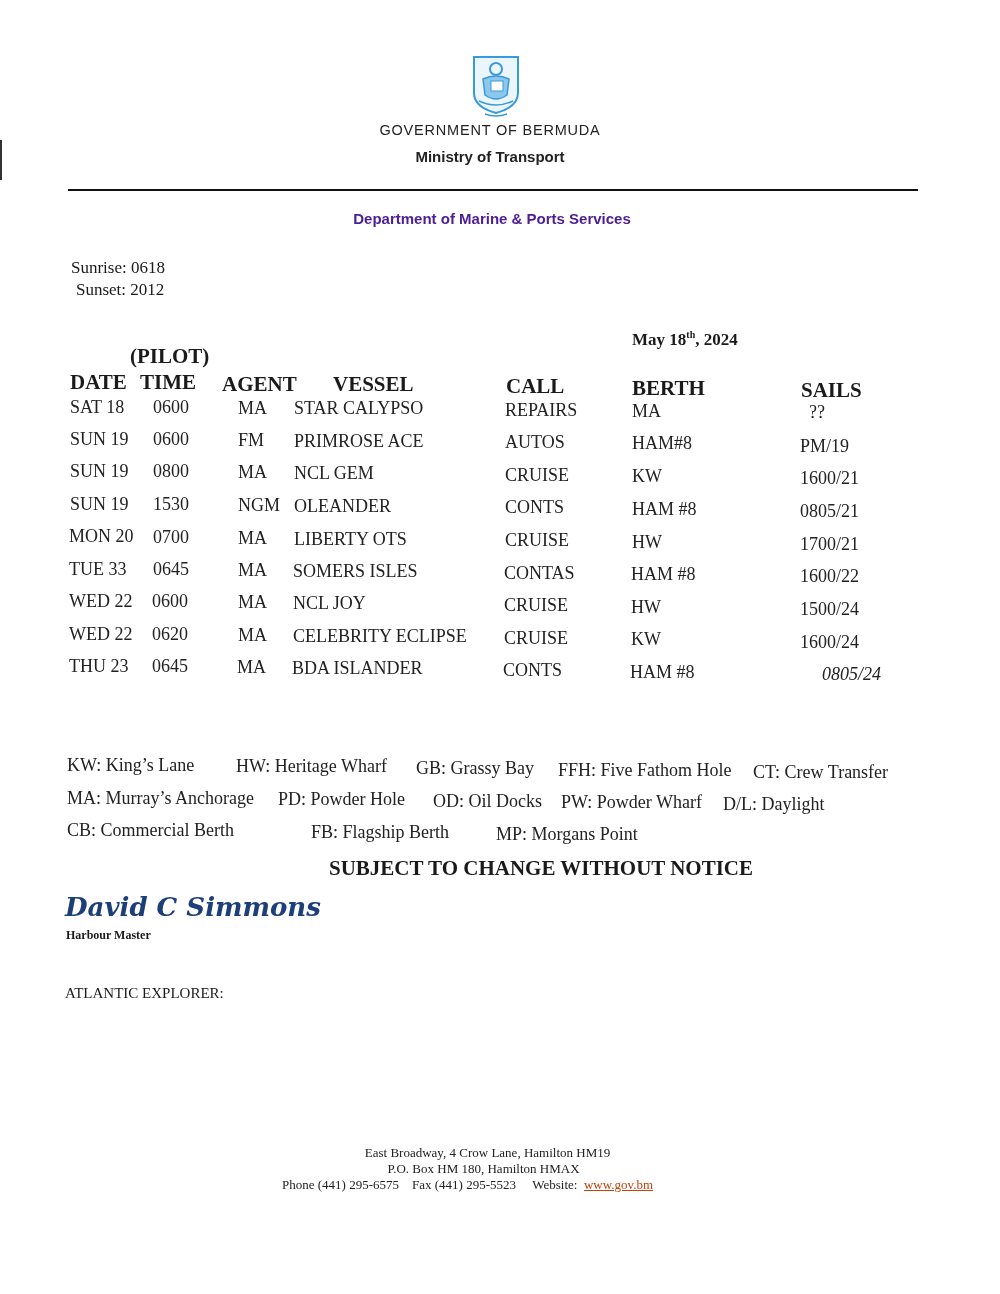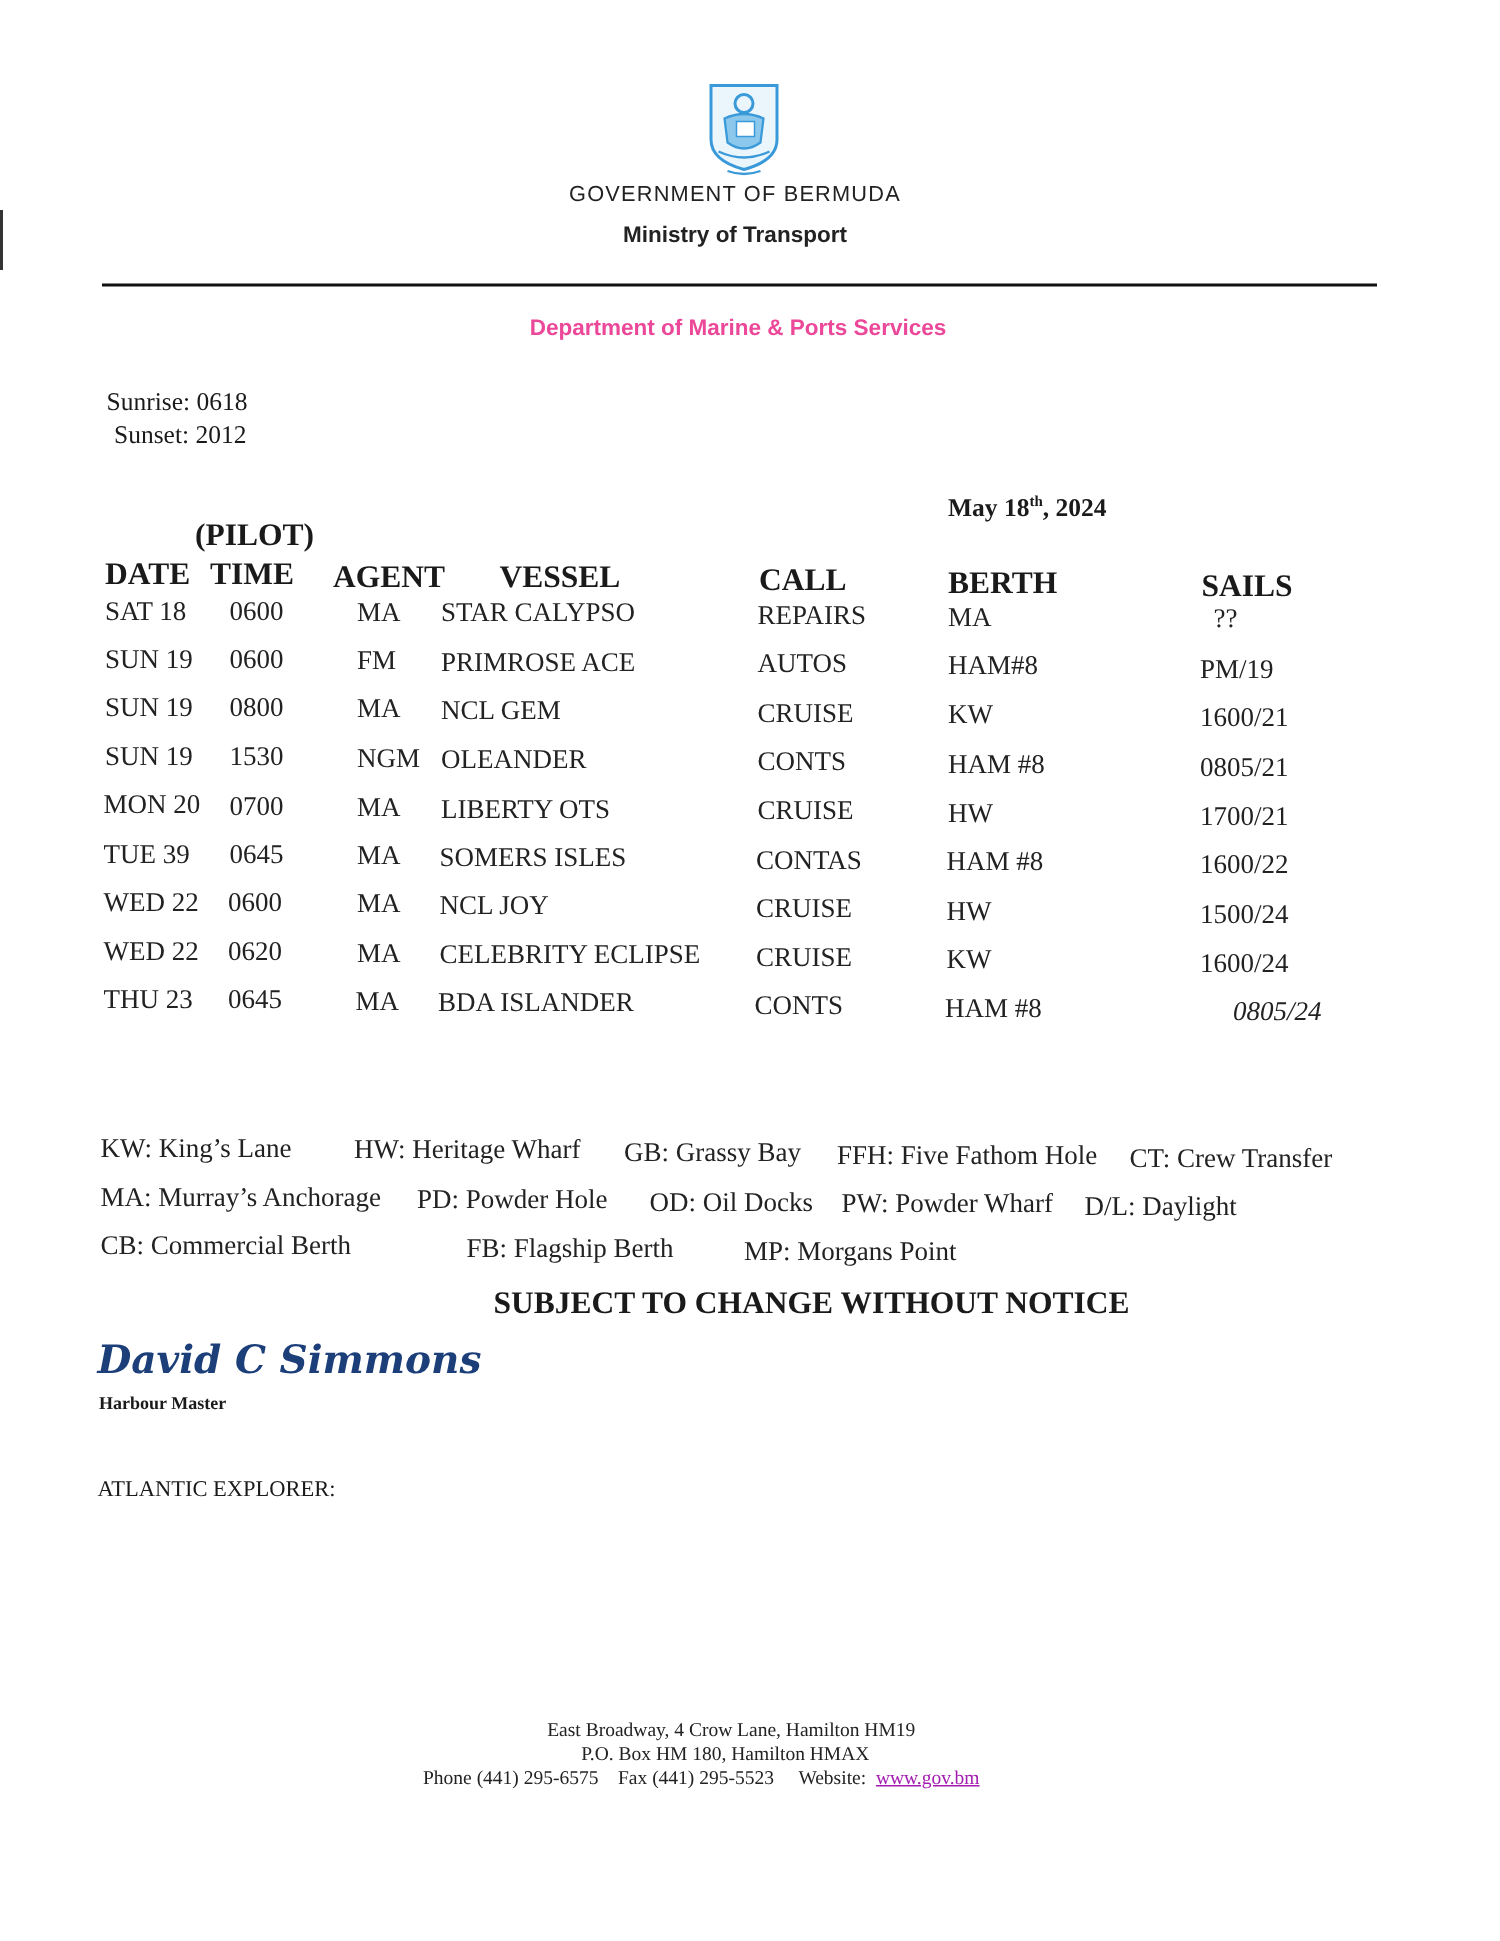--- a/index.html
+++ b/index.html
@@ -4,33 +4,33 @@
   <style>
     html, body { margin:0; padding:0; background:#ffffff; }
     body { width:1000px; height:1294px; position:relative; overflow:hidden; font-family:"Liberation Serif", serif; color:#1a1a1a; }
     .abs { position:absolute; white-space:nowrap; }
     .sans { font-family:"Liberation Sans", sans-serif; }
     .edge-mark { position:absolute; left:0; top:140px; width:2px; height:40px; background:#333; }
     .crest { position:absolute; left:471px; top:55px; width:50px; height:62px; }
     .gov { left:0; width:980px; text-align:center; top:122px; font-size:14.5px; letter-spacing:0.8px; color:#222; }
     .ministry { left:0; width:980px; text-align:center; top:148px; font-size:15px; font-weight:bold; color:#222; }
     .rule { position:absolute; left:68px; top:189px; width:850px; height:2px; background:#111; }
-    .dept { left:0; width:984px; text-align:center; top:210px; font-size:15px; font-weight:bold; color:#ec4899; }
+    .dept { left:0; width:984px; text-align:center; top:210px; font-size:15px; font-weight:bold; color:#4c1d95; }
     .sun { font-size:17px; font-weight:normal; }
     .date-hdr { font-size:17px; font-weight:bold; }
     .date-hdr sup { font-size:10px; }
     .hdr { font-size:21px; font-weight:bold; }
     .cell { font-size:18px; color:#222; }
     .legend { font-size:18px; color:#222; }
     .notice { font-size:21px; font-weight:bold; }
     .sig { font-family:"DejaVu Serif", serif; font-style:italic; font-weight:bold; font-size:26px; color:#1c3f7a; }
     .title { font-size:12px; font-weight:bold; }
     .atl { font-size:15px; font-weight:normal; }
     .foot { font-size:13px; color:#222; }
-    .link { color:#a21caf; text-decoration:underline; }
+    .link { color:#c2410c; text-decoration:underline; }
   </style>
 </head>
 <body>
 
 <div class="edge-mark"></div>
 
 <svg class="crest" viewBox="0 0 50 62">
   <path d="M3 2 H47 V38 Q47 52 25 58 Q3 52 3 38 Z" fill="#eaf5fc" stroke="#3a9ad9" stroke-width="2"></path>
   <circle cx="25" cy="14" r="6" fill="none" stroke="#3a9ad9" stroke-width="2"></circle>
   <path d="M12 24 Q25 18 38 24 L36 40 Q25 48 14 40 Z" fill="#8cc7ec" stroke="#3a9ad9" stroke-width="1.5"></path>
@@ -97,21 +97,21 @@
   <div>
     <div class="abs cell" style="left:69px; top:526px;">MON 20</div>
     <div class="abs cell" style="left:153px; top:527px;">0700</div>
     <div class="abs cell" style="left:238px; top:528px;">MA</div>
     <div class="abs cell" style="left:294px; top:529px;">LIBERTY OTS</div>
     <div class="abs cell" style="left:505px; top:530px;">CRUISE</div>
     <div class="abs cell" style="left:632px; top:532px;">HW</div>
     <div class="abs cell" style="left:800px; top:534px;">1700/21</div>
   </div>
   <div>
-    <div class="abs cell" style="left:69px; top:559px;">TUE 39</div>
+    <div class="abs cell" style="left:69px; top:559px;">TUE 33</div>
     <div class="abs cell" style="left:153px; top:559px;">0645</div>
     <div class="abs cell" style="left:238px; top:560px;">MA</div>
     <div class="abs cell" style="left:293px; top:561px;">SOMERS ISLES</div>
     <div class="abs cell" style="left:504px; top:563px;">CONTAS</div>
     <div class="abs cell" style="left:631px; top:564px;">HAM #8</div>
     <div class="abs cell" style="left:800px; top:566px;">1600/22</div>
   </div>
   <div>
     <div class="abs cell" style="left:69px; top:591px;">WED 22</div>
     <div class="abs cell" style="left:152px; top:591px;">0600</div>

